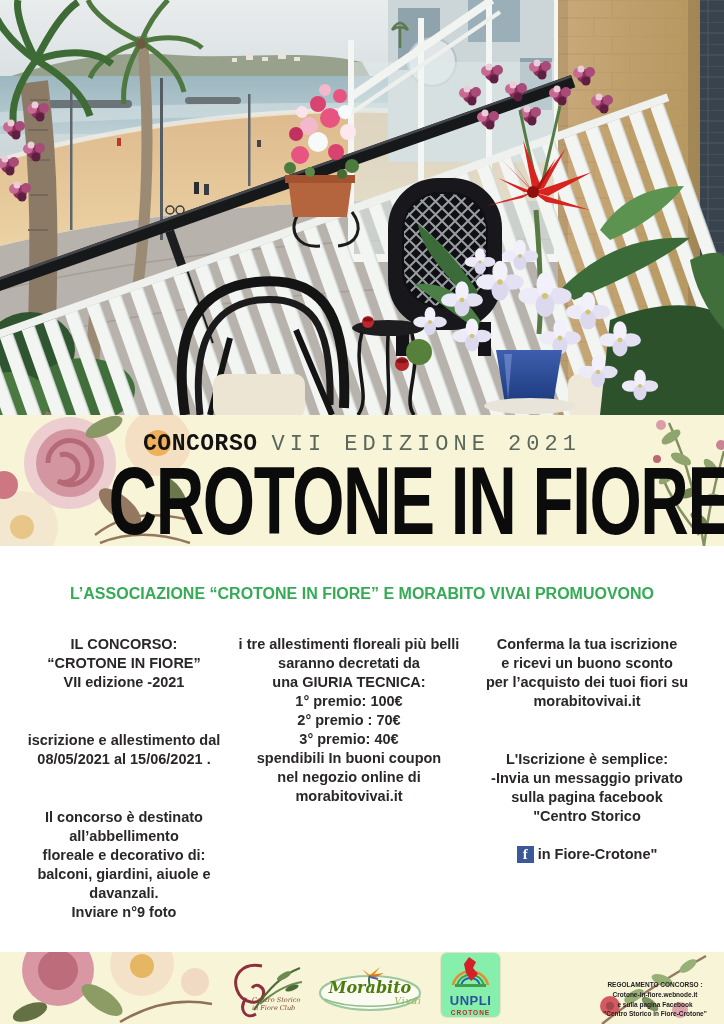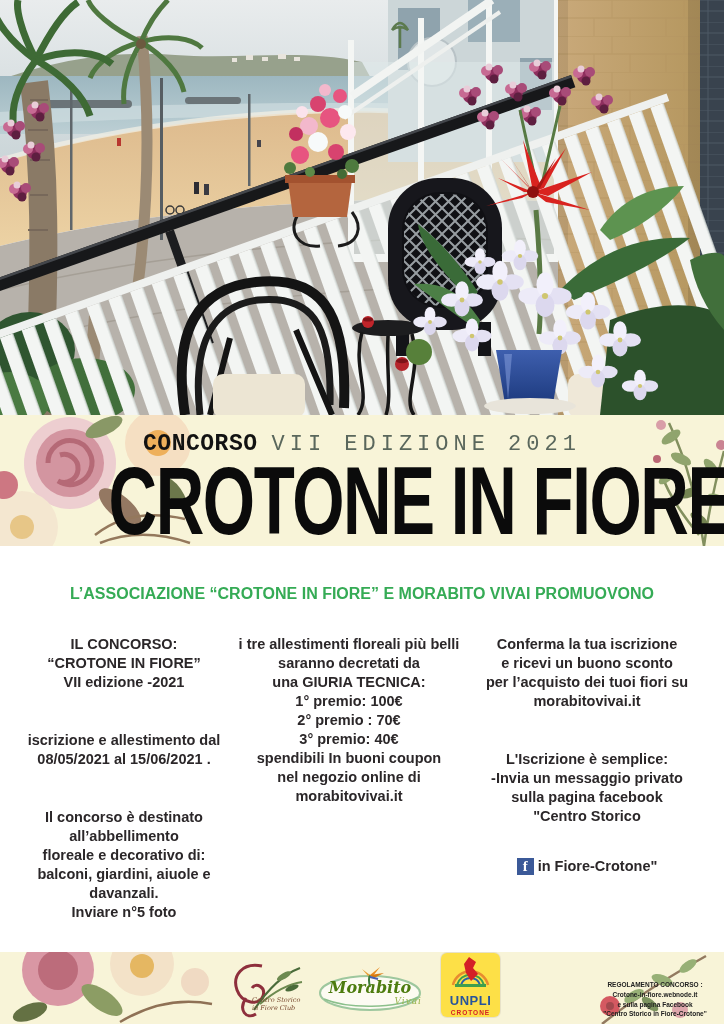--- a/index.html
+++ b/index.html
@@ -39,21 +39,21 @@
   .logo{position:absolute;}
   .logo-cs{left:226px;top:4px;width:80px;height:68px;}
   .cs-script{position:absolute;left:26px;top:40px;width:58px;font-family:"DejaVu Serif",serif;
              font-style:italic;font-size:6.5px;line-height:1.25;color:#7a4a2f;white-space:pre-line;text-align:left;}
   .logo-mor{left:318px;top:13px;width:104px;height:48px;}
   .mor-wrap{position:relative;width:104px;height:48px;}
   .mor-name{position:absolute;top:13px;left:0;width:100%;text-align:center;
             font-family:"DejaVu Serif",serif;font-style:italic;font-weight:700;font-size:16px;color:#4d7c0f;}
   .mor-sub{position:absolute;top:31px;left:0;width:100%;text-align:right;
            font-family:"DejaVu Serif",serif;font-style:italic;font-size:9px;color:#9ab54e;letter-spacing:1px;}
-  .logo-unpli{left:441px;top:1px;width:59px;height:64px;background:#fde047;border-radius:6px;
+  .logo-unpli{left:441px;top:1px;width:59px;height:64px;background:#86efac;border-radius:6px;
               box-shadow:0 0 0 1px #e8e2c8;text-align:center;}
   .unpli-name{font-size:13px;font-weight:700;color:#27549b;letter-spacing:.5px;line-height:1;margin-top:1px;}
   .unpli-sub{font-size:6.5px;font-weight:700;color:#d42027;letter-spacing:1px;margin-top:2px;}
   .regolamento{position:absolute;right:2px;top:28px;width:134px;text-align:center;
                font-size:6.5px;font-weight:700;line-height:1.5;color:#222;white-space:pre-line;}
 </style>
 </head>
 <body>
 
 <div class="poster">
@@ -375,39 +375,39 @@
         <p>IL CONCORSO:
 “CROTONE IN FIORE”
 VII edizione -2021</p>
         <p>iscrizione e allestimento dal
 08/05/2021 al 15/06/2021 .</p>
         <p>Il concorso è destinato
 all’abbellimento
 floreale e decorativo di:
 balconi, giardini, aiuole e
 davanzali.
-Inviare n°5 foto</p>
+Inviare n°9 foto</p>
       </div>
       <div class="col col-mid">
         <p>i tre allestimenti floreali più belli
 saranno decretati da
 una GIURIA TECNICA:
 1° premio: 100€
 2° premio : 70€
 3° premio: 40€
 spendibili In buoni coupon
 nel negozio online di
 morabitovivai.it</p>
       </div>
       <div class="col col-right">
         <p>Conferma la tua iscrizione
 e ricevi un buono sconto
 per l’acquisto dei tuoi fiori su
 morabitovivai.it</p>
-        <p style="margin-bottom:12px">L'Iscrizione è semplice:
+        <p style="margin-bottom:0">L'Iscrizione è semplice:
 -Invia un messaggio privato
 sulla pagina facebook
 "Centro Storico</p>
         <div class="fb-line">
           <span class="fb-icon">f</span>
           <span>in Fiore-Crotone"</span>
         </div>
       </div>
     </div>
     <div class="cta">FAI RIFIORIRE CROTONE! PARTECIPA ANCHE TU!</div>

